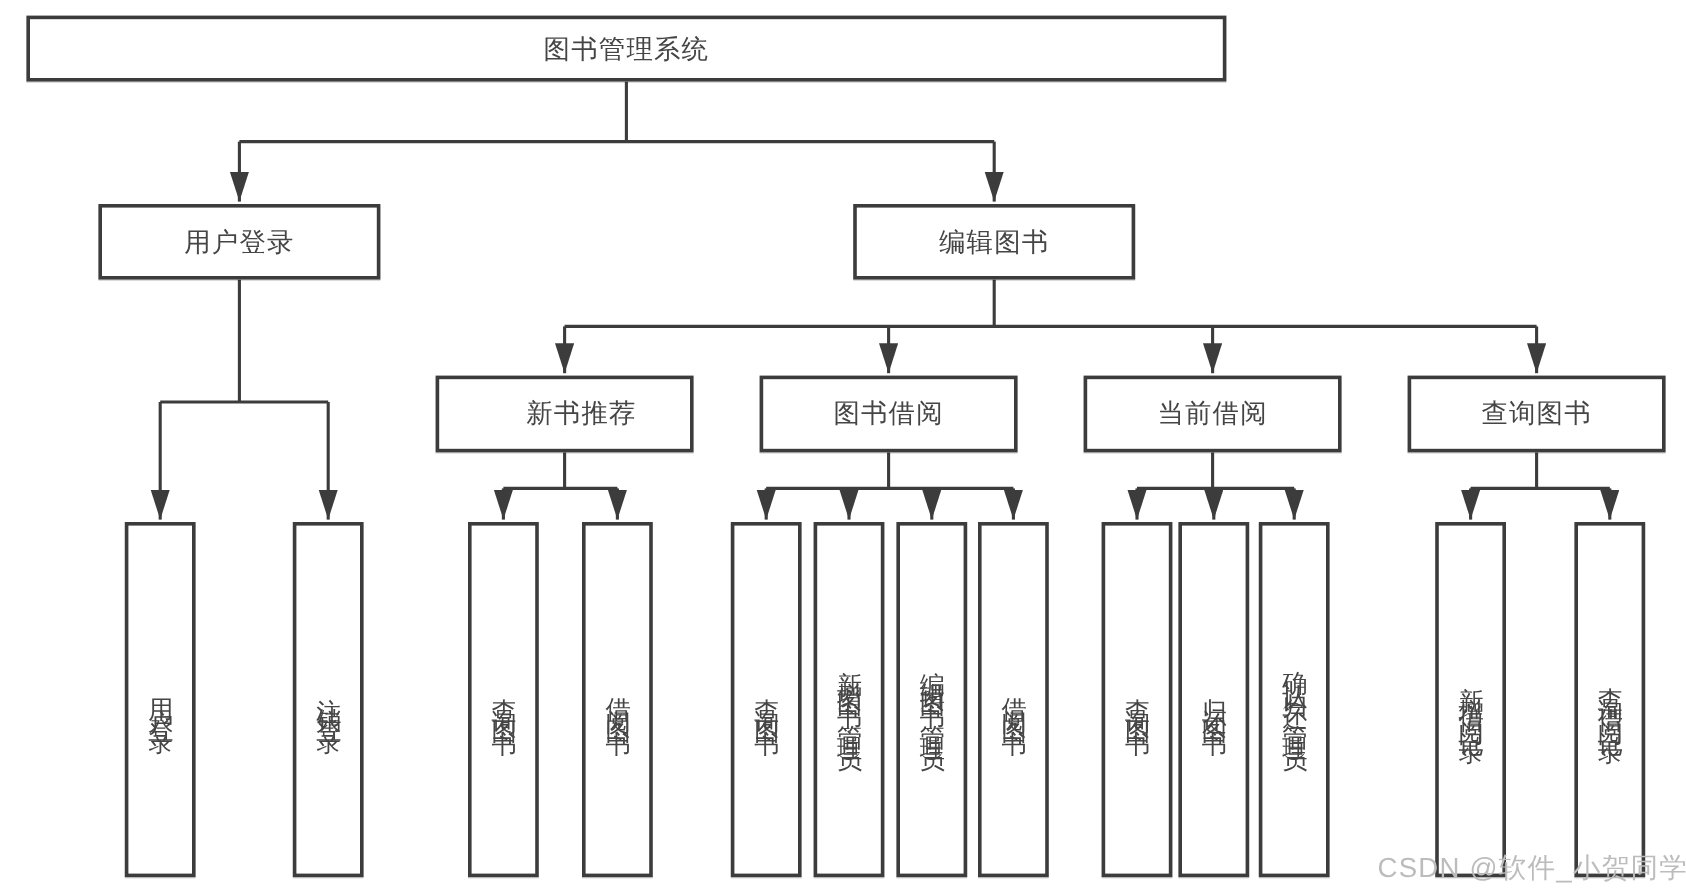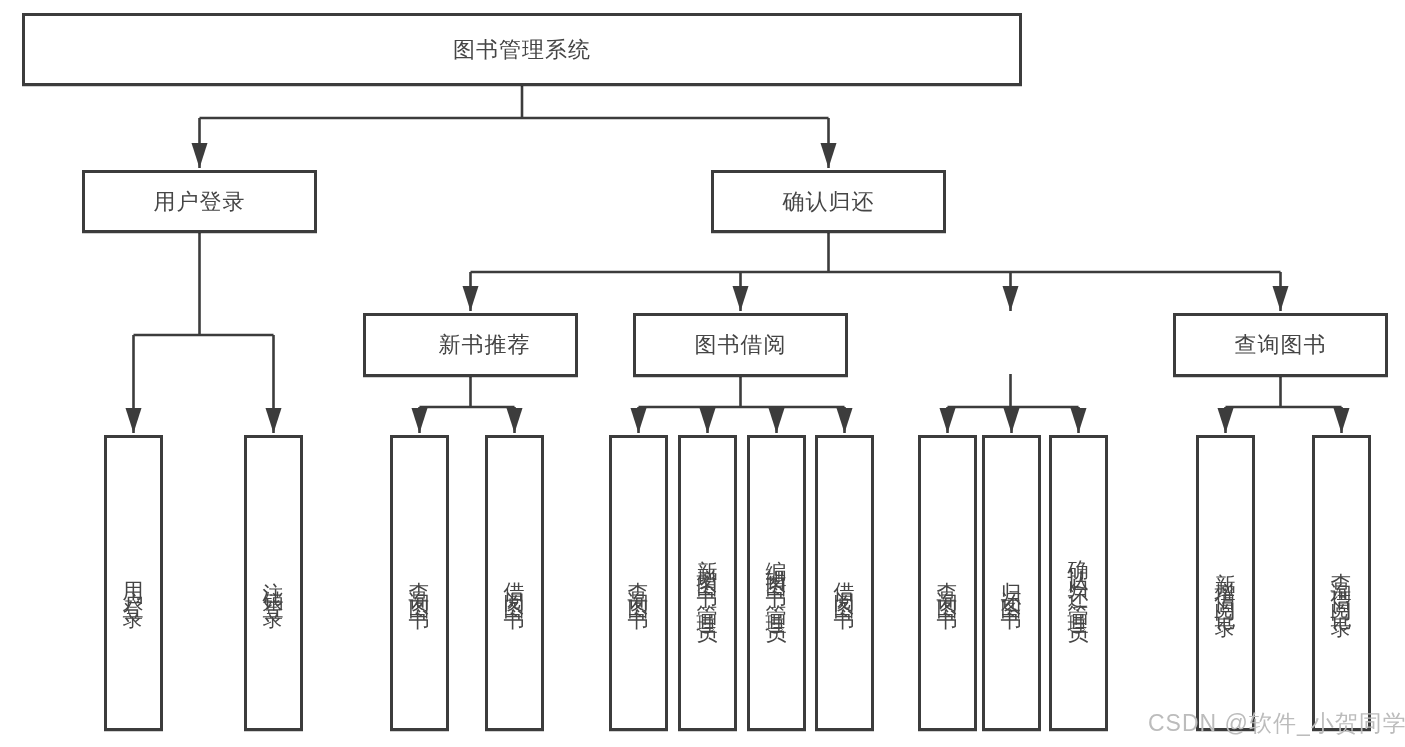--- a/index.html
+++ b/index.html
@@ -23,21 +23,21 @@
     background:#ffffff;
     border:3px solid #3c3c3c;
     display:flex;
     align-items:center;
     justify-content:center;
     color:#454545;
     box-shadow:0 1px 0 rgba(0,0,0,0.18);
   }
   .root-box{
     left:22px;top:13px;
-    width:1000px;height:73px;
+    width:1000px;height:55px;
     font-size:22px;
     letter-spacing:1px;
   }
   .h-box{
     width:235px;height:63px;
     top:170px;
     font-size:22px;
     letter-spacing:1px;
   }
   .l3-box{
@@ -119,28 +119,31 @@
   </svg>
 
   <div class="box root-box">
     <span>图书管理系统</span>
   </div>
 
   <div class="box h-box" style="left:82px;">
     <span>用户登录</span>
   </div>
   <div class="box h-box" style="left:711px;">
-    <span>确认归还</span>
+    <span>编辑图书</span>
   </div>
 
   <div class="box l3-box" style="left:363px;padding-left:28px;">
     <span>新书推荐</span>
   </div>
   <div class="box l3-box" style="left:633px;justify-content:center;">
     <span>图书借阅</span>
+  </div>
+  <div class="box l3-box" style="left:903px;">
+    <span>当前借阅</span>
   </div>
   <div class="box l3-box" style="left:1173px;">
     <span>查询图书</span>
   </div>
 
   <div class="box leaf" style="left:104px;">
     <span class="vtext">用户登录</span>
   </div>
   <div class="box leaf" style="left:244px;">
     <span class="vtext">注销登录</span>

